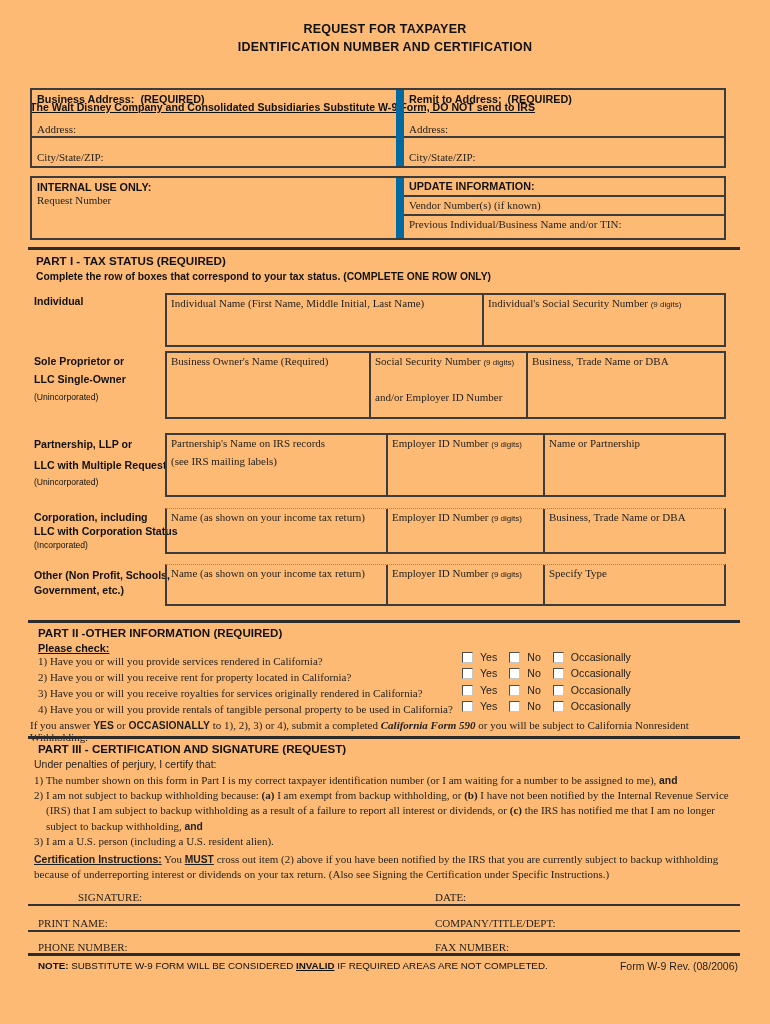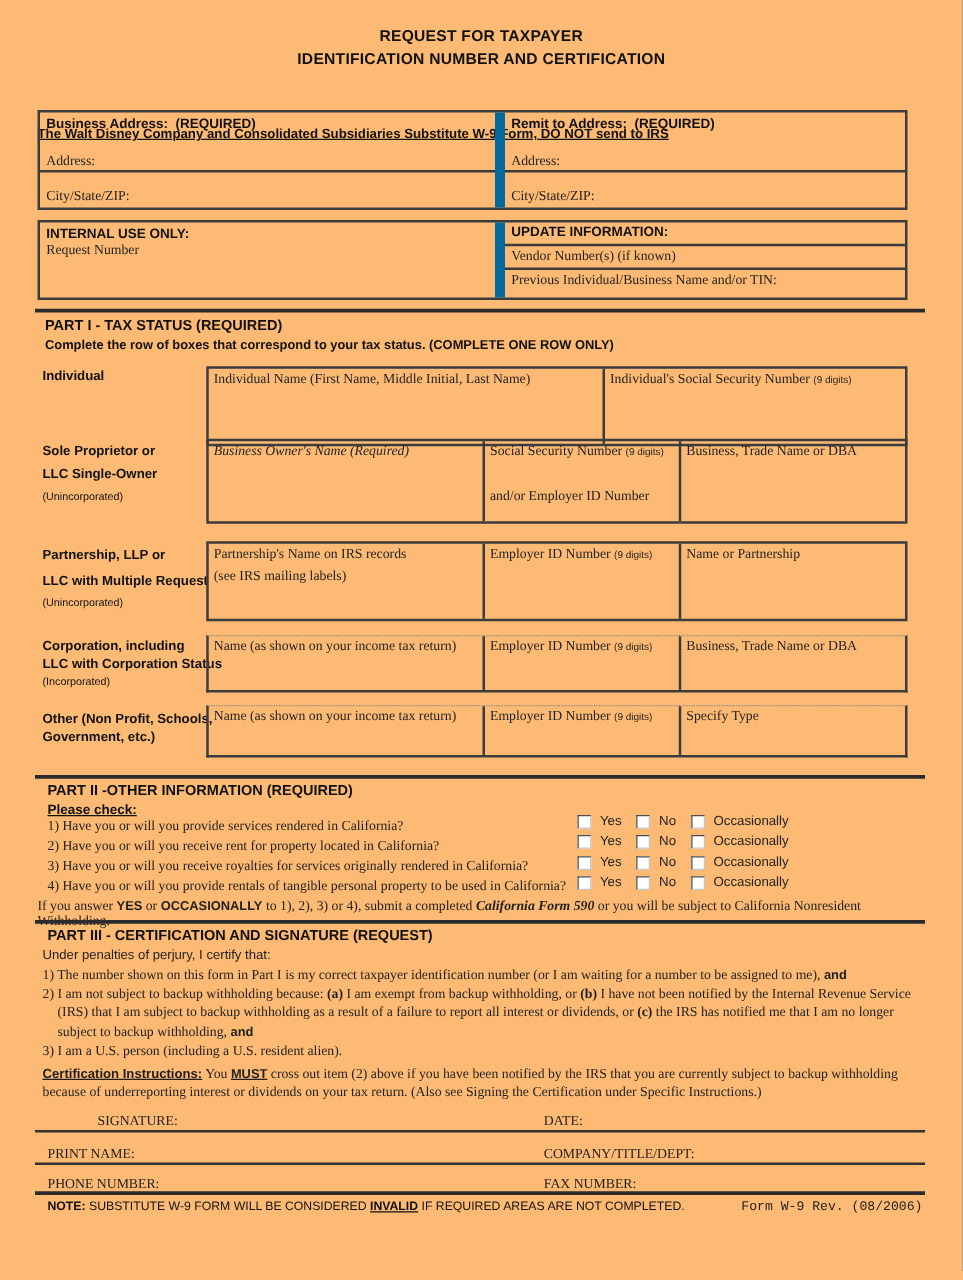--- a/index.html
+++ b/index.html
@@ -3,21 +3,21 @@
 <meta charset="utf-8">
 <style>
   html,body{margin:0;padding:0;background:#888;}
   .page{
     position:relative;width:770px;height:1024px;background:#fdba74;
     margin:0 auto;overflow:hidden;color:#1f1f1f;
     font-family:"Liberation Serif","DejaVu Serif",serif;
   }
   .abs{position:absolute;}
   .sans{font-family:"Liberation Sans","DejaVu Sans",sans-serif;}
-  .serif{font-family:Liberation Mono, monospace;text-align:right;}
+  .serif{font-family:Liberation Sans, sans-serif;text-align:right;}
   .b{font-weight:bold;}
   .u{text-decoration:underline;}
   .i{font-style:italic;}
   .title{width:100%;text-align:center;font-size:12.5px;letter-spacing:.2px;color:#111;}
   .subtitle{font-size:10.6px;color:#111;margin-top:28px;}
   .boxtable{border:2px solid #3c3c3c;box-sizing:border-box;display:flex;}
   .col{box-sizing:border-box;position:relative;}
   .col+.col{border-left:8px solid #0369a1;}
   .hdr{font-size:10.8px;font-weight:bold;color:#111;font-family:"Liberation Sans",sans-serif;padding:3px 5px 0 5px;}
   .cell-lab{font-size:11px;}
@@ -91,34 +91,34 @@
         <div class="cell-lab" style="padding:2px 5px 0 5px;">Previous Individual/Business Name and/or TIN:</div>
       </div>
     </div>
   </div>
 
   <div class="rule" style="top:247px;"></div>
   <div class="abs ph" style="left:36px;top:254px;">PART I - TAX STATUS (REQUIRED)</div>
   <div class="abs sans b" style="left:36px;top:271px;font-size:10.3px;color:#111;">Complete the row of boxes that correspond to your tax status. (COMPLETE ONE ROW ONLY)</div>
 
   <div class="rowlabel" style="top:295px;">Individual</div>
-  <div class="p1table" style="top:293px;height:64px;">
+  <div class="p1table" style="top:293px;height:54px;">
     <div class="p1cell" style="width:315px;">Individual Name (First Name, Middle Initial, Last Name)</div>
     <div class="p1cell" style="flex:1;">
       <span>Individual's Social Security Number</span> <span class="digits">(9 digits)</span>
     </div>
   </div>
 
   <div class="rowlabel" style="top:352px;line-height:18px;">
     <div>Sole Proprietor or</div>
     <div>LLC Single-Owner</div>
     <div class="sublab">(Unincorporated)</div>
   </div>
   <div class="p1table" style="top:351px;height:68px;">
-    <div class="p1cell" style="width:219px;font-style:italic;">Business Owner's Name (Required)</div>
+    <div class="p1cell" style="width:202px;">Business Owner's Name (Required)</div>
     <div class="p1cell" style="width:157px;">
       <span>Social Security Number</span> <span class="digits">(9 digits)</span>
       <div style="margin-top:24px;">and/or Employer ID Number</div>
     </div>
     <div class="p1cell" style="flex:1;">Business, Trade Name or DBA</div>
   </div>
 
   <div class="rowlabel" style="top:434px;line-height:21px;">
     <div>Partnership, LLP or</div>
     <div>LLC with Multiple Request</div>

